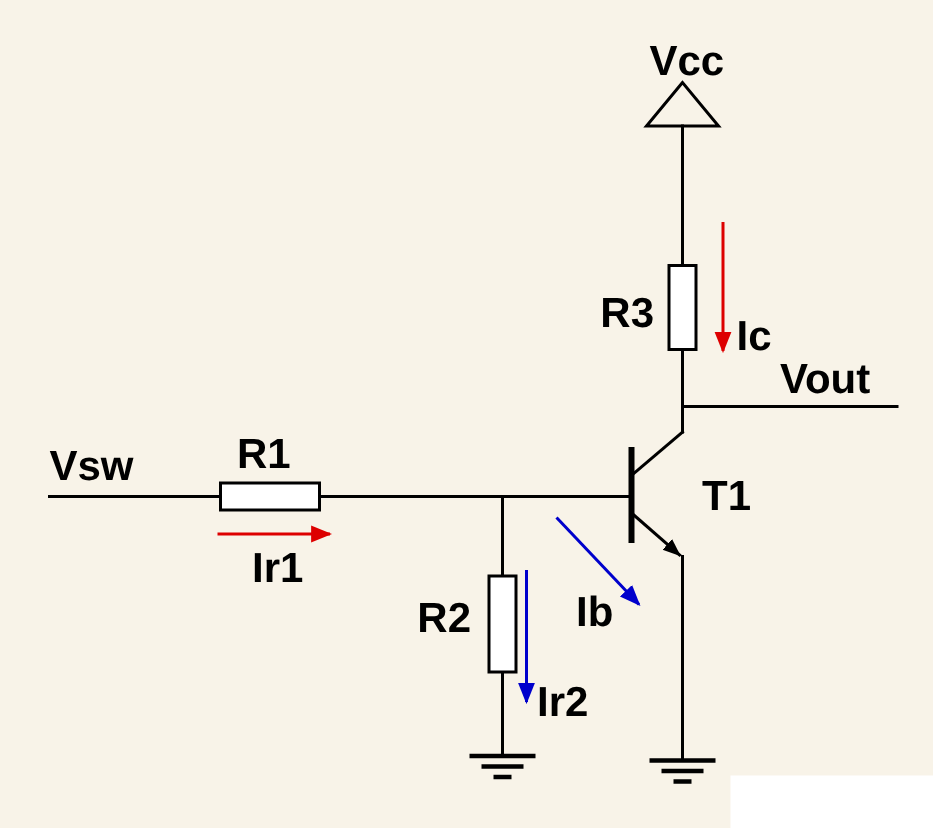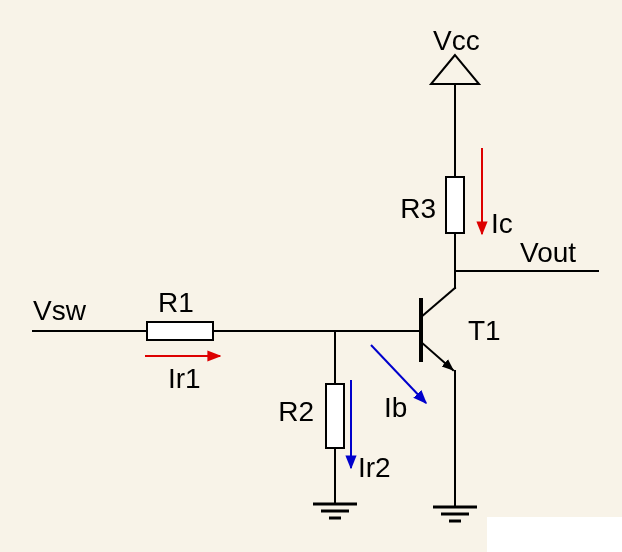--- a/index.html
+++ b/index.html
@@ -1,19 +1,20 @@
 <!DOCTYPE html>
 <html><head>
 <meta charset="utf-8">
 <style>
   html,body { margin:0; padding:0; }
   .stage {
     position:relative;
     width:622px; height:552px;
     overflow:hidden;
+    font-weight:bold;
   }
   svg { display:block; }
   .wire   { stroke:#000; stroke-width:2; fill:none; stroke-linecap:square; }
   .basebar{ stroke:#000; stroke-width:4; fill:none; stroke-linecap:square; }
   .resistor { stroke:#000; stroke-width:2; }
   .triangle { stroke:#000; stroke-width:2; fill:none; }
   .gnd    { stroke:#000; stroke-width:3; fill:none; }
   .current{ stroke-width:2; fill:none; }
   .lbl {
     font-family:"Liberation Sans", sans-serif;

